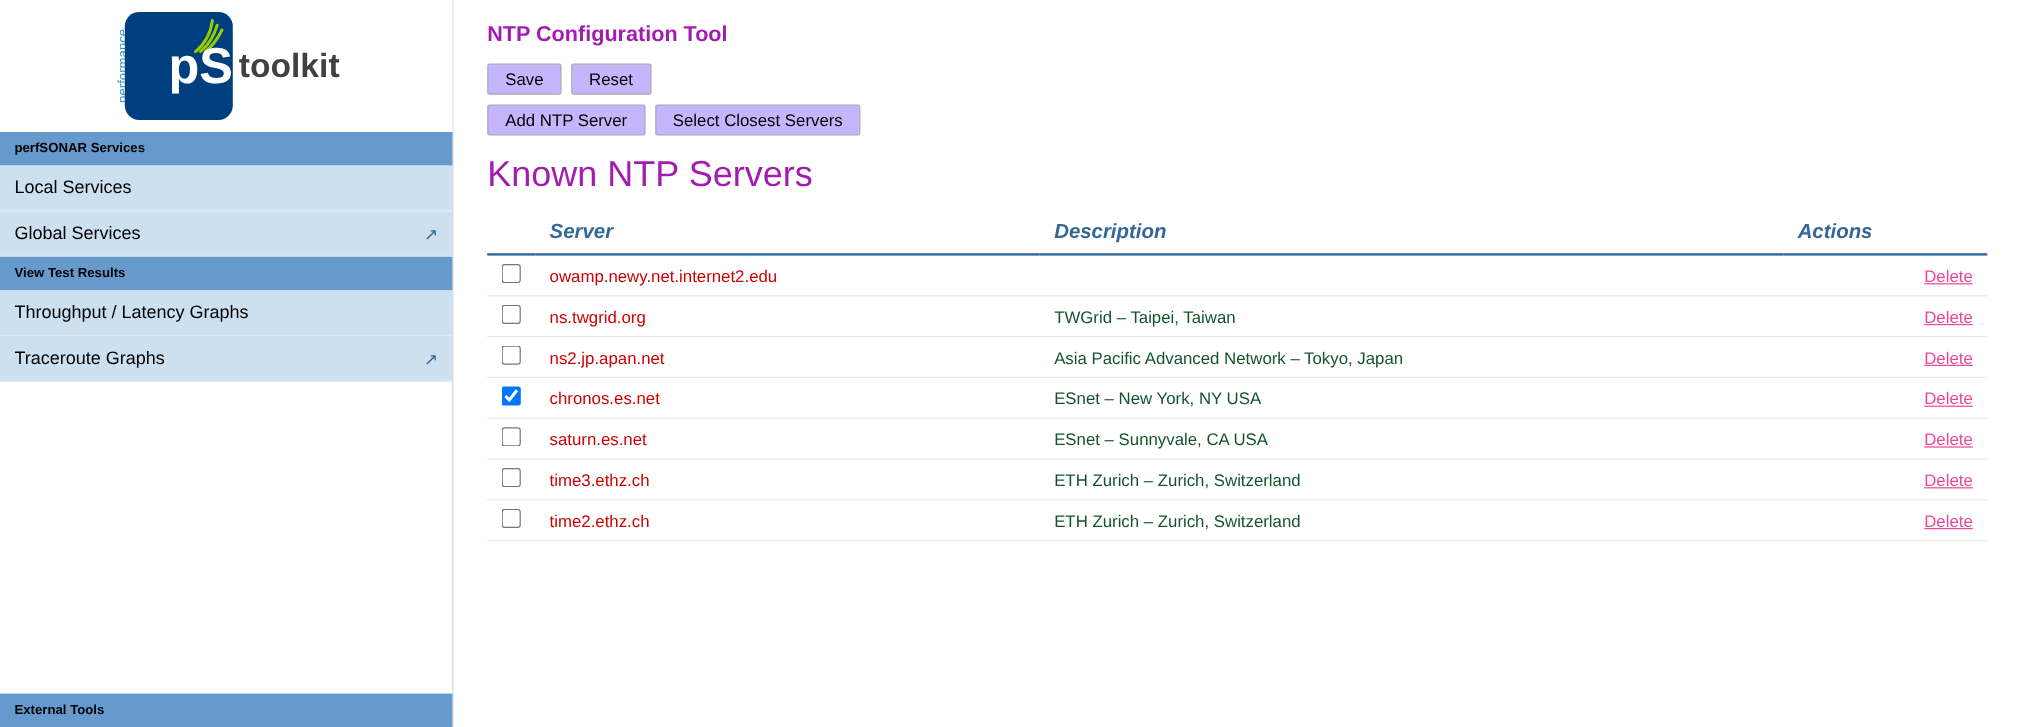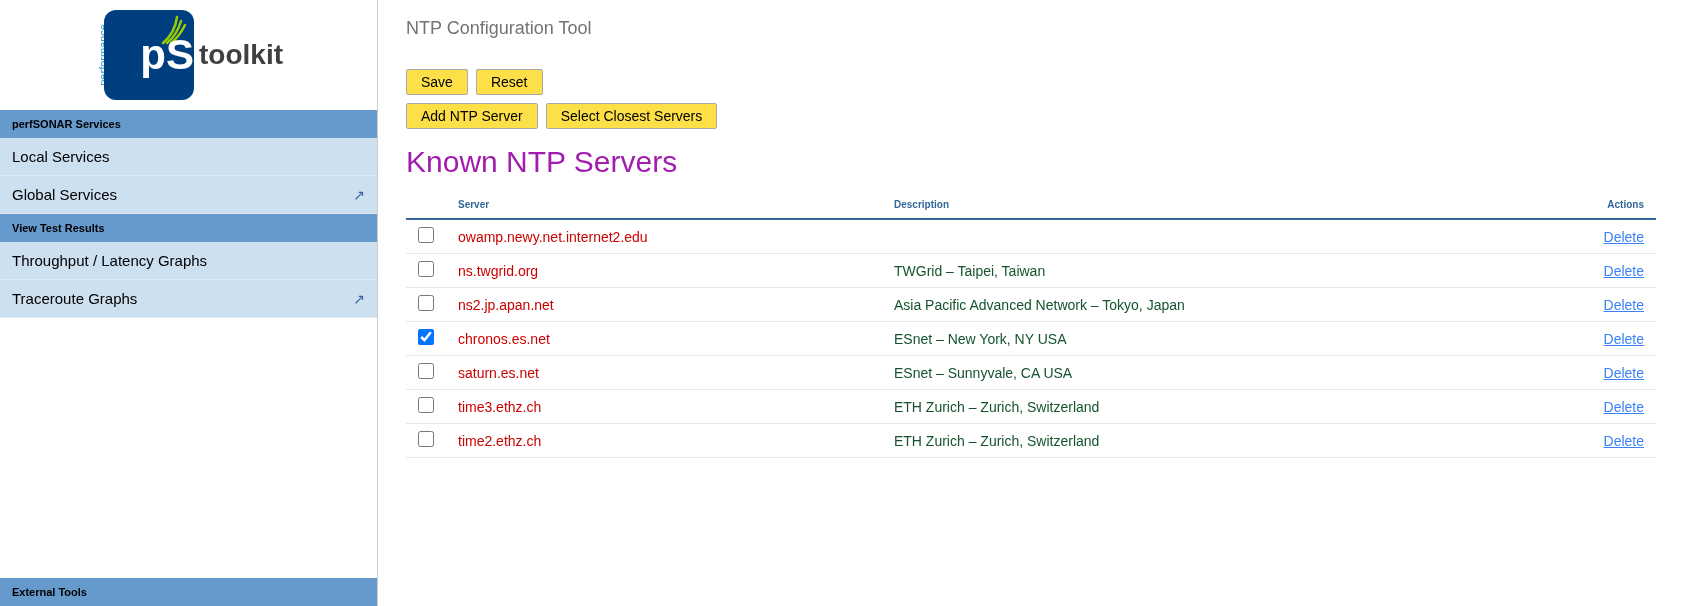--- a/index.html
+++ b/index.html
@@ -94,35 +94,35 @@
     
     #main {
       flex: 1;
       padding: 18px 28px;
       overflow-y: auto;
       background: #fff;
     }
 
     #page-title {
       font-size: 18px;
-      font-weight: normal;
-      color: #737373;
-      margin-bottom: 30px;
+      font-weight: bold;
+      color: #a21caf;
+      margin-bottom: 14px;
     }
 
     .toolbar-row {
       display: flex;
       gap: 8px;
       margin-bottom: 8px;
     }
 
     .toolbar-btn {
       padding: 4px 14px;
       border: 1px solid #aaa;
-      background: #fde047;
+      background: #c4b5fd;
       cursor: pointer;
       font-size: 14px;
       border-radius: 2px;
     }
 
     #section-title {
       font-size: 30px;
       font-weight: normal;
       color: #a21caf;
       margin: 16px 0 12px 0;
@@ -136,25 +136,26 @@
 
     #ntp-table thead tr {
       border-bottom: 2px solid #336699;
     }
 
     #ntp-table th {
       color: #336699;
       font-weight: bold;
       padding: 8px 12px;
       text-align: left;
-      font-size: 10px;
+      font-size: 17px;
+      font-style: italic;
     }
 
     #ntp-table th.actions-col {
-      text-align: right;
+      text-align: left;
     }
 
     #ntp-table td {
       padding: 7px 12px;
       border-bottom: 1px solid #e8e8e8;
       font-size: 14px;
     }
 
     #ntp-table td.server-cell {
       color: #cc0000;
@@ -162,21 +163,21 @@
 
     #ntp-table td.desc-cell {
       color: #14532d;
     }
 
     #ntp-table td.actions-cell {
       text-align: right;
     }
 
     #ntp-table td.actions-cell a {
-      color: #3b82f6;
+      color: #ec4899;
       text-decoration: underline;
       cursor: pointer;
     }
 
     #ntp-table td.checkbox-cell {
       width: 28px;
     }
 
     .row-checkbox {
       width: 16px;

